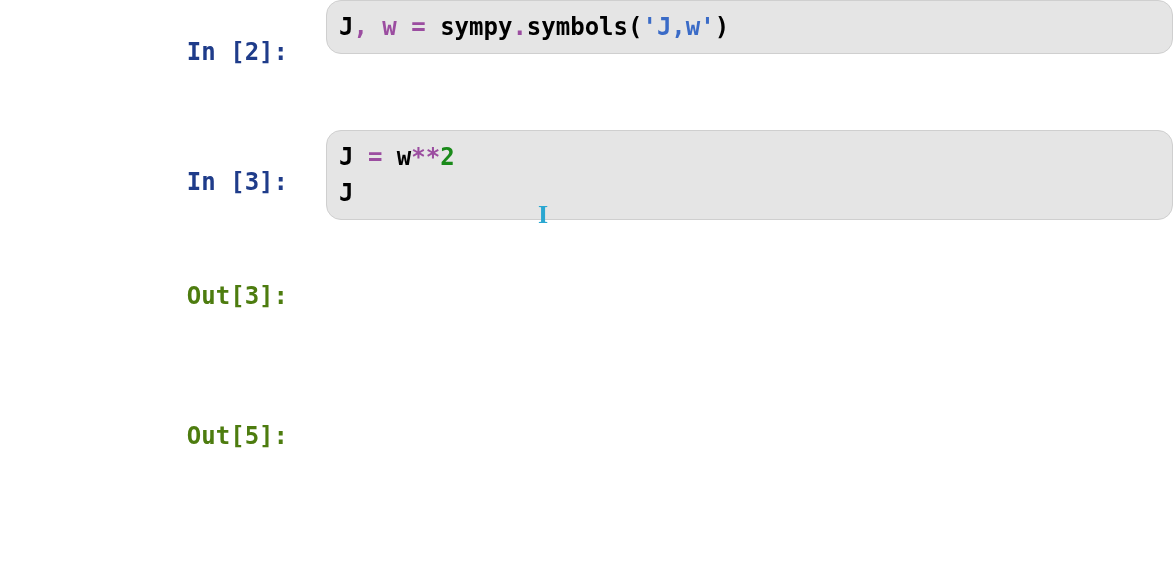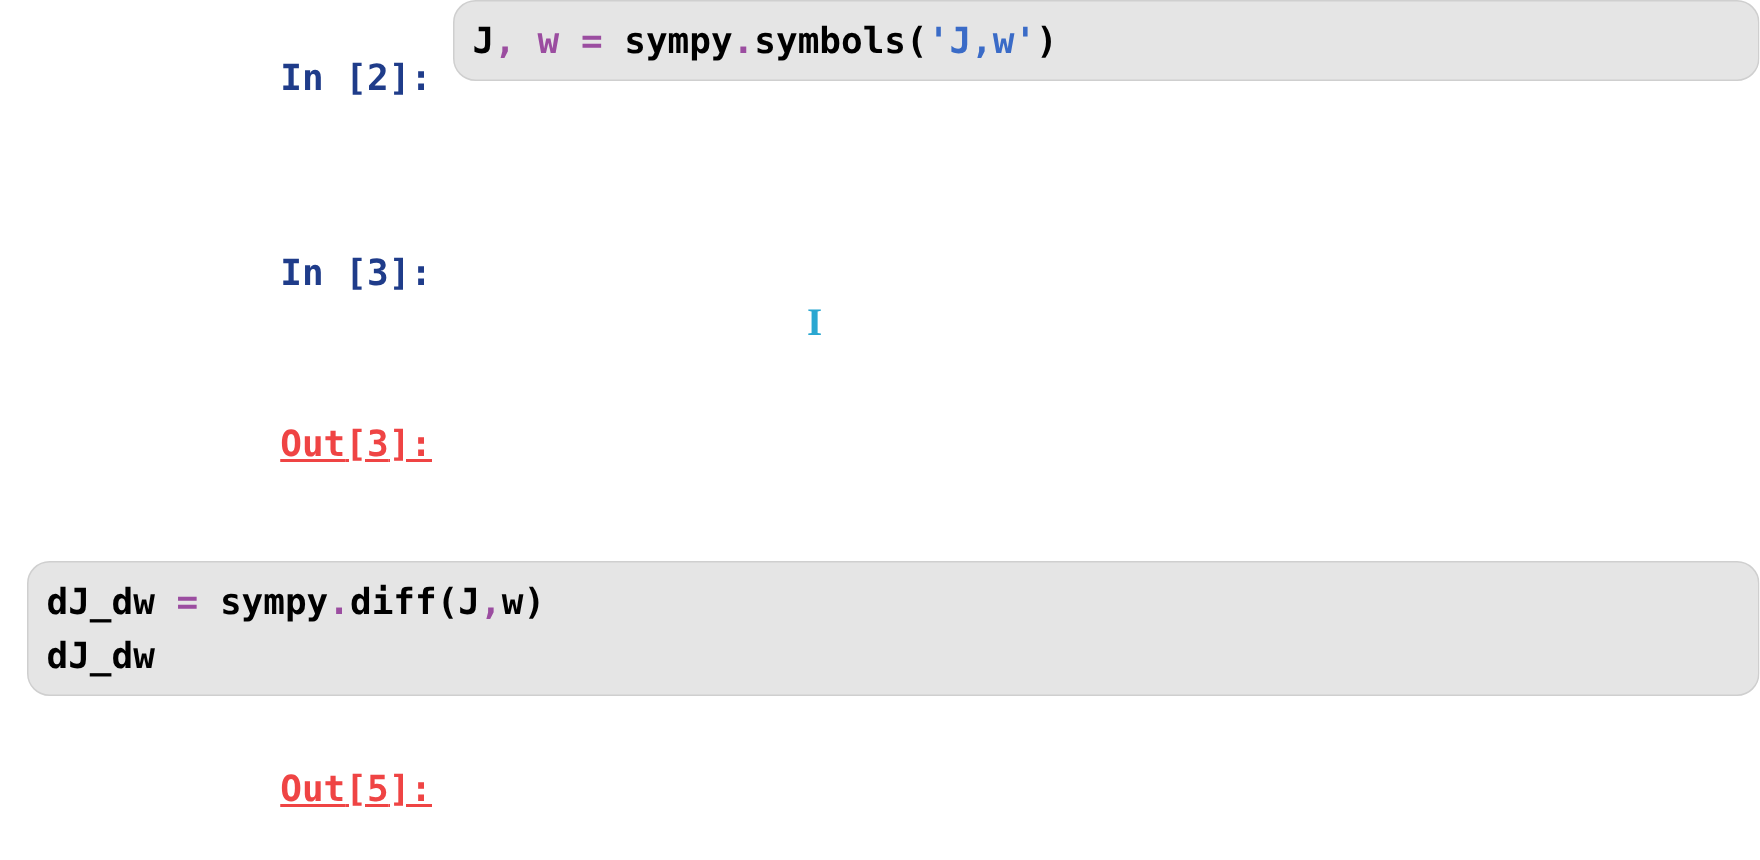--- a/index.html
+++ b/index.html
@@ -14,33 +14,34 @@
   .notebook {
     position: relative;
     padding: 0;
   }
   .cell-group {
     position: relative;
   }
   .row {
     display: flex;
     align-items: flex-start;
+    gap: 24px;
   }
   .prompt {
     width: 270px;
     text-align: right;
     padding: 10px 14px 10px 0;
     font-size: 24px;
     font-weight: bold;
     font-family: Menlo, Consolas, "DejaVu Sans Mono", monospace;
     white-space: pre;
     flex-shrink: 0;
   }
   .prompt .in-label { color: #1f3c8a; }
-  .prompt .out-label { color: #ef4444; text-decoration: underline; }
+  .prompt .out-label { color: #4d7c0f; }
 
   .code-area {
     flex: 1 1 auto;
     border: 1px solid #cfcfcf;
     background: #e5e5e5;
     border-radius: 15px;
     padding: 8px 12px;
     font-size: 24px;
     line-height: 1.5;
     white-space: pre;
@@ -96,36 +97,36 @@
     </div>
   </div>
 
   <div class="biggap"></div>
 
   <div class="cell-group not-selected">
     <div class="row">
       <div class="prompt">
         <span class="in-label">In </span><span class="in-label">[</span><span class="in-label">3</span><span class="in-label">]:</span>
       </div>
+      <div class="code-area"><span class="id">J </span><span class="op">= </span><span class="id">w</span><span class="op">**</span><span class="num">2</span>
+<span class="id">J</span></div>
     </div>
     <div class="caret" style="left:520px; top:70px;">I</div>
     <div class="gap"></div>
     <div class="row">
       <div class="prompt">
         <span class="out-label">Out</span><span class="out-label">[</span><span class="out-label">3</span><span class="out-label">]:</span>
       </div>
     </div>
   </div>
 
   <div class="biggap"></div>
 
   <div class="cell-group not-selected">
     <div class="row">
-      <div class="code-area"><span class="id">dJ_dw </span><span class="op">= </span><span class="id">sympy</span><span class="op">.</span><span class="call">diff</span><span class="paren">(</span><span class="id">J</span><span class="op">,</span><span class="id">w</span><span class="paren">)</span>
-<span class="id">dJ_dw</span></div>
     </div>
     <div class="gap"></div>
     <div class="row">
       <div class="prompt">
         <span class="out-label">Out</span><span class="out-label">[</span><span class="out-label">5</span><span class="out-label">]:</span>
       </div>
     </div>
   </div>
 
 </div>

